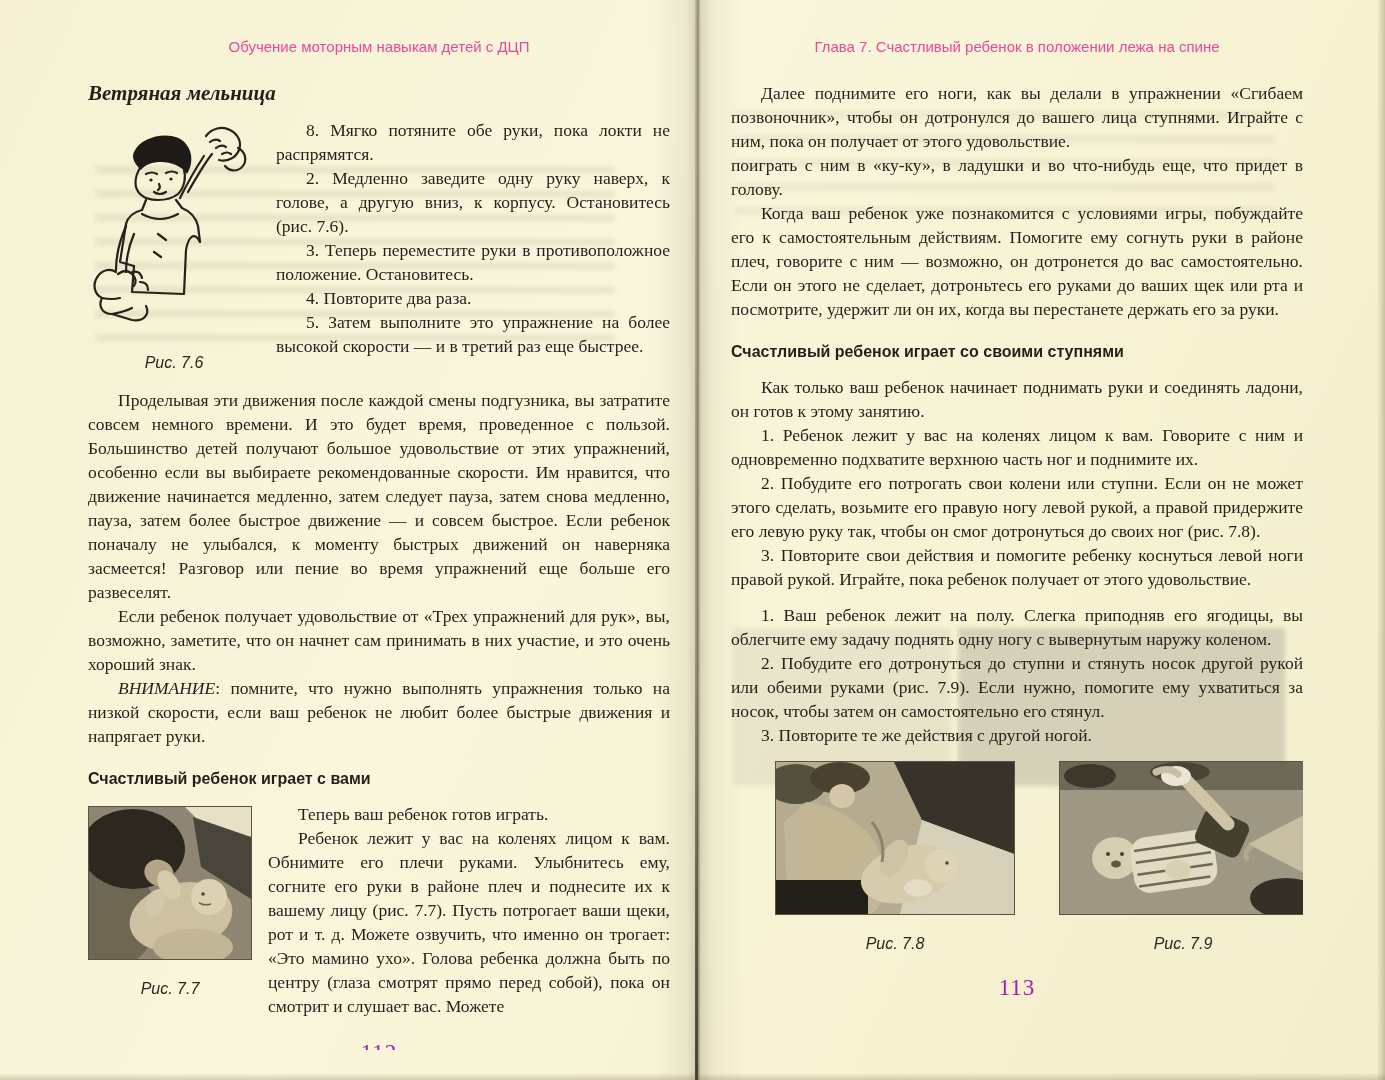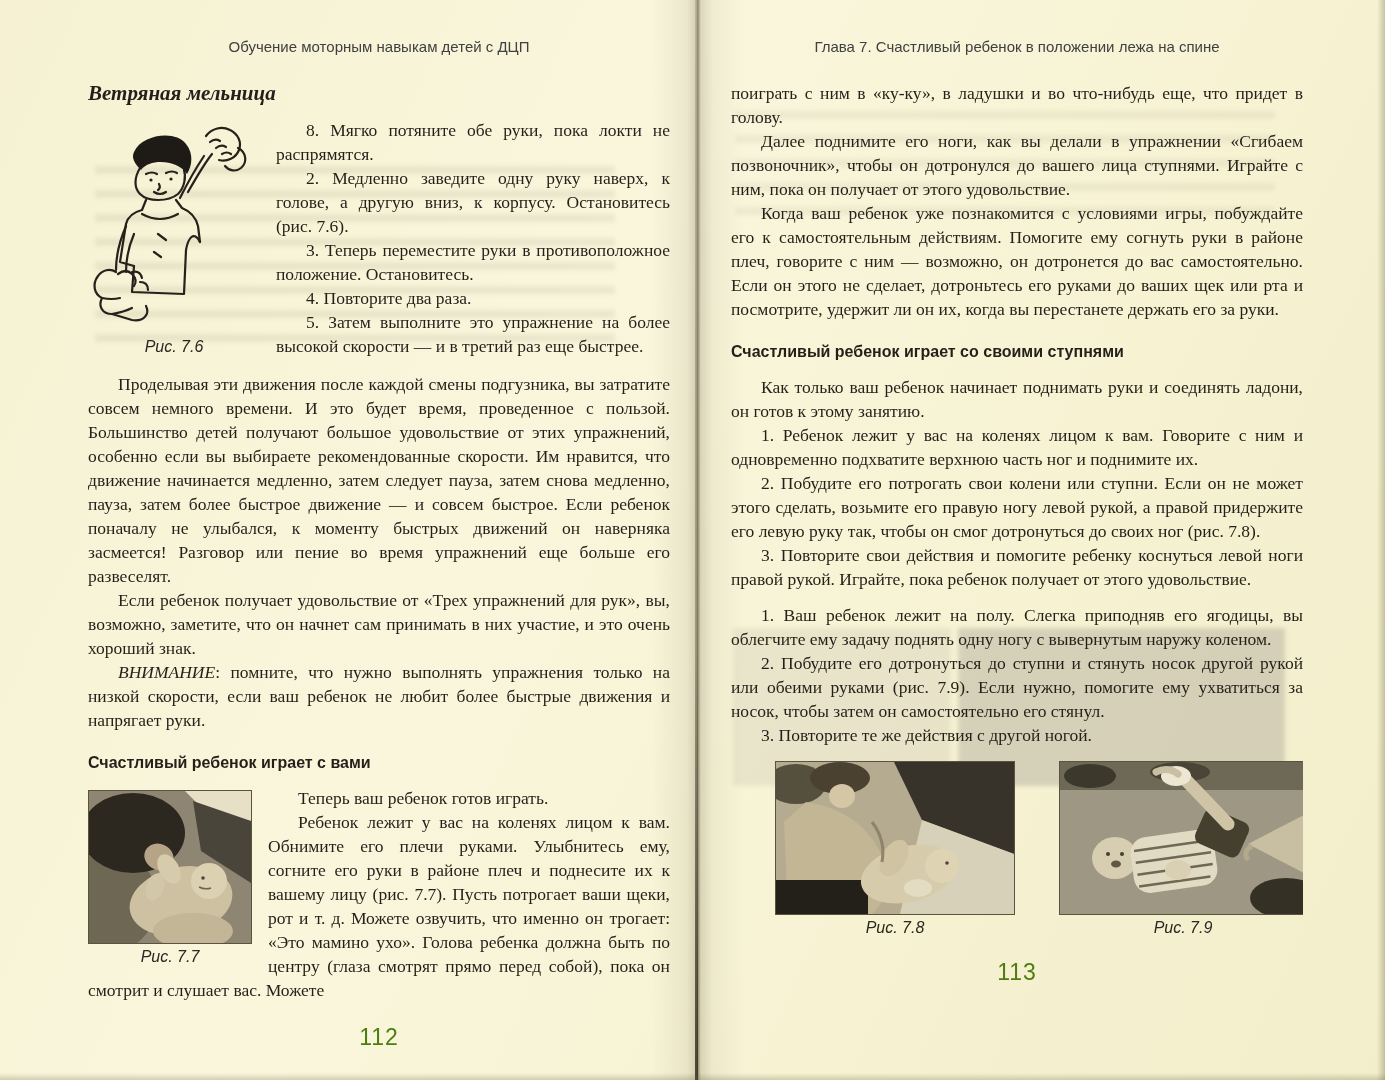--- a/index.html
+++ b/index.html
@@ -25,41 +25,41 @@
   .g2{left:733px;top:628px;width:218px;height:158px;background:#b3ad9e;opacity:.20;}
   .g3{left:95px;top:150px;width:520px;height:200px;opacity:.10;
       background:repeating-linear-gradient(to bottom,transparent 0 16px,#6e6850 16px 24px);}
   .g4{left:735px;top:95px;width:540px;height:130px;opacity:.08;
       background:repeating-linear-gradient(to bottom,transparent 0 16px,#6e6850 16px 24px);}
 
   .page{position:absolute;top:38px;height:1012px;overflow:hidden;z-index:2;}
   .page-left{left:88px;width:582px;}
   .page-right{left:731px;width:572px;}
 
-  .running-header{font-family:"Liberation Sans",sans-serif;font-size:15px;color:#404040;
+  .running-header{font-family:"Liberation Sans",sans-serif;font-size:15px;color:#ec4899;
     text-align:center;margin:0 0 26px 0;}
   .body-p{font-size:17.5px;line-height:24px;text-align:justify;margin:0;text-indent:30px;}
   .no-indent{text-indent:0;}
   .h-serif{font-style:italic;font-weight:bold;font-size:21px;margin:4px 0 12px 0;}
   .h-sans{font-family:"Liberation Sans",sans-serif;font-weight:bold;font-size:16px;margin:22px 0 14px 0;}
   .attn-label{font-style:italic;}
 
   figure{margin:0;}
   .fig-left{float:left;margin:4px 16px 4px 0;text-align:center;}
   .fig-caption{font-family:"Liberation Sans",sans-serif;font-style:italic;font-size:16px;
-    color:#2b2721;margin-top:4px;text-align:center;}
+    color:#2b2721;margin-top:20px;text-align:center;}
   .clear{clear:both;}
   .photo{display:block;border:1px solid #5a543f;background:#9a9381;}
   .drawing{display:block;}
 
   .figs-row{display:flex;justify-content:space-between;margin-top:14px;}
   .figs-row figure{text-align:center;padding-left:44px;}
 
-  .page-number{font-family:Liberation Sans, sans-serif;font-size:23px;letter-spacing:1px;
-    text-align:center;margin-top:22px;color:#4d7c0f;}
+  .page-number{font-family:Liberation Serif, serif;font-size:23px;letter-spacing:1px;
+    text-align:center;margin-top:22px;color:#a21caf;}
   .spacer-sm{height:12px;}
 </style>
 </head>
 <body>
 
 <div class="gutter-shade"></div>
 <div class="gutter-line"></div>
 <div class="edge-right"></div>
 <div class="edge-bottom"></div>
 <div class="ghost g1"></div>
@@ -146,22 +146,22 @@
     <p class="body-p">Ребенок лежит у вас на коленях лицом к вам. Обнимите его плечи руками. Улыбнитесь ему, согните его руки в районе плеч и поднесите их к вашему лицу (рис. 7.7). Пусть потрогает ваши щеки, рот и т. д. Можете озвучить, что именно он трогает: «Это мамино ухо». Голова ребенка должна быть по центру (глаза смотрят прямо перед собой), пока он смотрит и слушает вас. Можете</p>
     <div class="clear"></div>
   </div>
 
   <div class="page-number">112</div>
 </div>
 
 <div class="page page-right">
   <div class="running-header">Глава 7. Счастливый ребенок в положении лежа на спине</div>
 
+  <p class="body-p">Далее поднимите его ноги, как вы делали в упражнении «Сгибаем позвоночник», чтобы он дотронулся до вашего лица ступнями. Играйте с ним, пока он получает от этого удовольствие.</p>
   <p class="body-p no-indent">поиграть с ним в «ку-ку», в ладушки и во что-нибудь еще, что придет в голову.</p>
-  <p class="body-p">Далее поднимите его ноги, как вы делали в упражнении «Сгибаем позвоночник», чтобы он дотронулся до вашего лица ступнями. Играйте с ним, пока он получает от этого удовольствие.</p>
   <p class="body-p">Когда ваш ребенок уже познакомится с условиями игры, побуждайте его к самостоятельным действиям. Помогите ему согнуть руки в районе плеч, говорите с ним — возможно, он дотронется до вас самостоятельно. Если он этого не сделает, дотроньтесь его руками до ваших щек или рта и посмотрите, удержит ли он их, когда вы перестанете держать его за руки.</p>
 
   <h2 class="h-sans">Счастливый ребенок играет со своими ступнями</h2>
 
   <p class="body-p">Как только ваш ребенок начинает поднимать руки и соединять ладони, он готов к этому занятию.</p>
   <p class="body-p">1. Ребенок лежит у вас на коленях лицом к вам. Говорите с ним и одновременно подхватите верхнюю часть ног и поднимите их.</p>
   <p class="body-p">2. Побудите его потрогать свои колени или ступни. Если он не может этого сделать, возьмите его правую ногу левой рукой, а правой придержите его левую руку так, чтобы он смог дотронуться до своих ног (рис. 7.8).</p>
   <p class="body-p">3. Повторите свои действия и помогите ребенку коснуться левой ноги правой рукой. Играйте, пока ребенок получает от этого удовольствие.</p>
 
   <div class="spacer-sm"></div>

